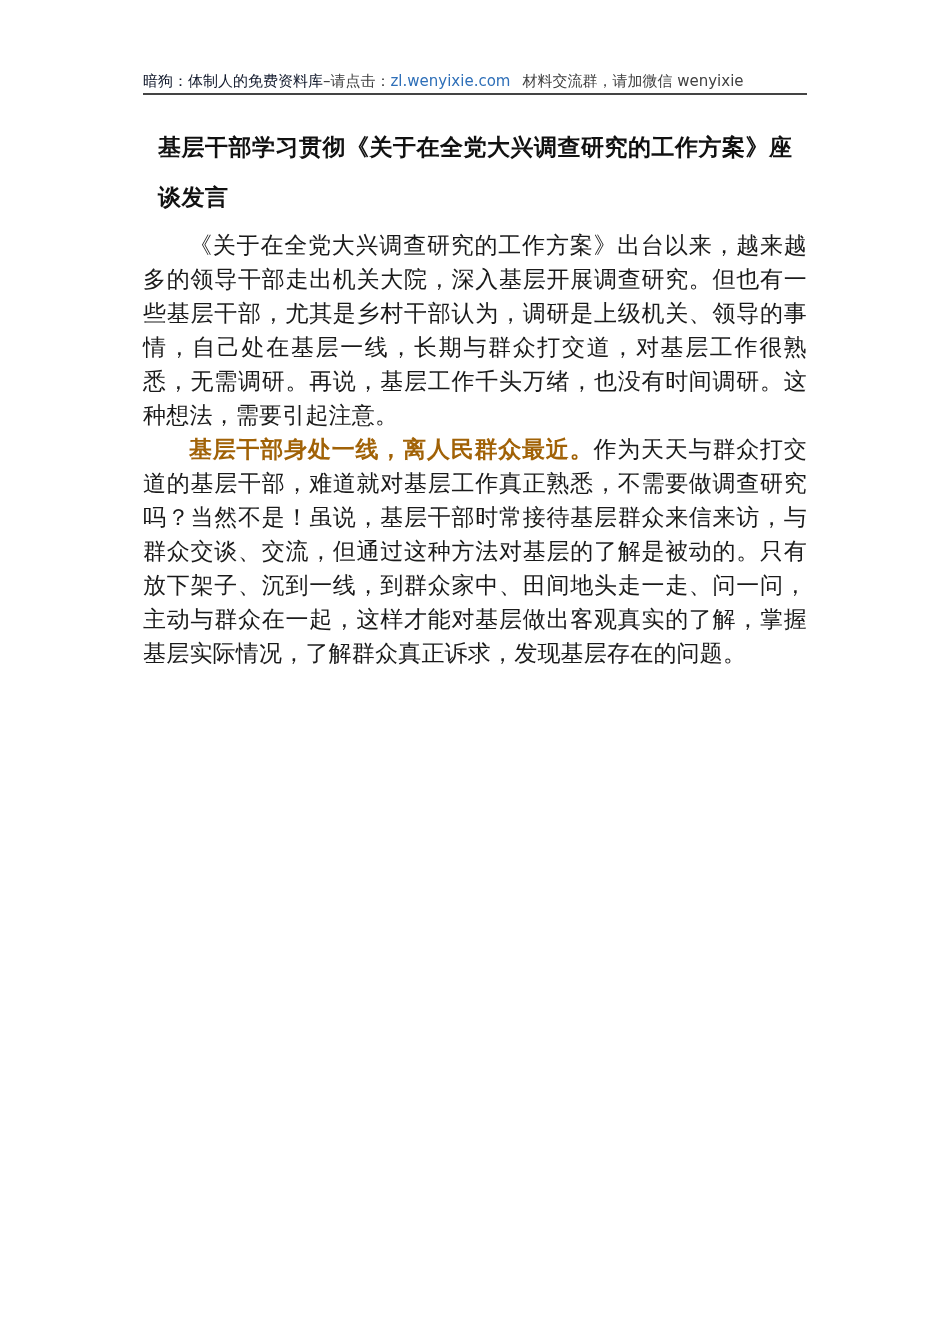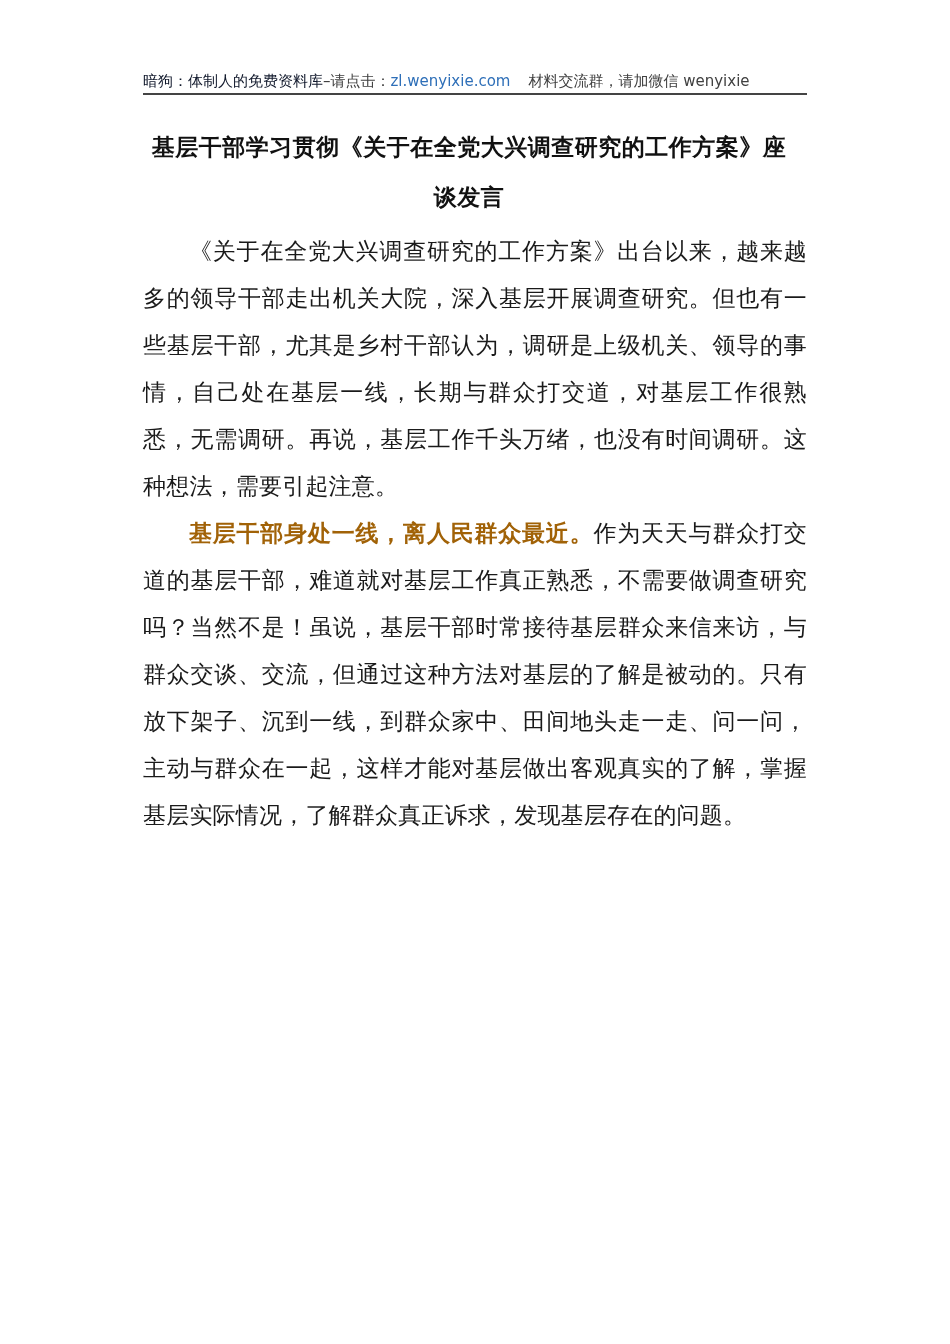--- a/index.html
+++ b/index.html
@@ -2,28 +2,28 @@
 <html><head>
 <meta charset="utf-8">
 <style>
   html, body { margin: 0; padding: 0; background: #ffffff; }
   body { width: 950px; height: 1344px; position: relative; overflow: hidden;
          font-family: "DejaVu Sans", "Liberation Sans", sans-serif; color: #1a1a1a; }
   .header { position: absolute; left: 143px; top: 70px; width: 662px; height: 22px;
             font-size: 15px; line-height: 22px; white-space: nowrap; display: flex; }
   .header .red { color: #0f172a; }
   .header .black { color: #404040; }
-  .header .blue { color: #2e6fb8; margin-right: 18px; }
+  .header .blue { color: #2e6fb8; margin-right: 12px; }
   .header-rule { position: absolute; left: 143px; top: 93px; width: 664px; height: 2px; background: #444; }
-  .title { position: absolute; left: 137px; width: 664px; text-align: center;
+  .title { position: absolute; left: 158px; width: 664px; text-align: left;
            font-size: 23px; font-weight: bold; color: #111; letter-spacing: 0.5px; }
   .t1 { top: 132px; }
   .t2 { top: 182px; }
   .body { position: absolute; left: 143px; top: 228px; width: 664px; }
-  .para { font-size: 23px; line-height: 47px; margin: 0; text-indent: 2em;
+  .para { font-size: 23px; line-height: 34px; margin: 0; text-indent: 2em;
           text-align: justify; letter-spacing: 0.2px; color: #1a1a1a; }
   .para b { font-weight: bold; color: #a16207; }
 </style>
 </head>
 <body>
 
 <div class="header">
   <span class="red">暗狗：体制人的免费资料库</span>
   <span class="black">–请点击：</span>
   <span class="blue">zl.wenyixie.com</span>

